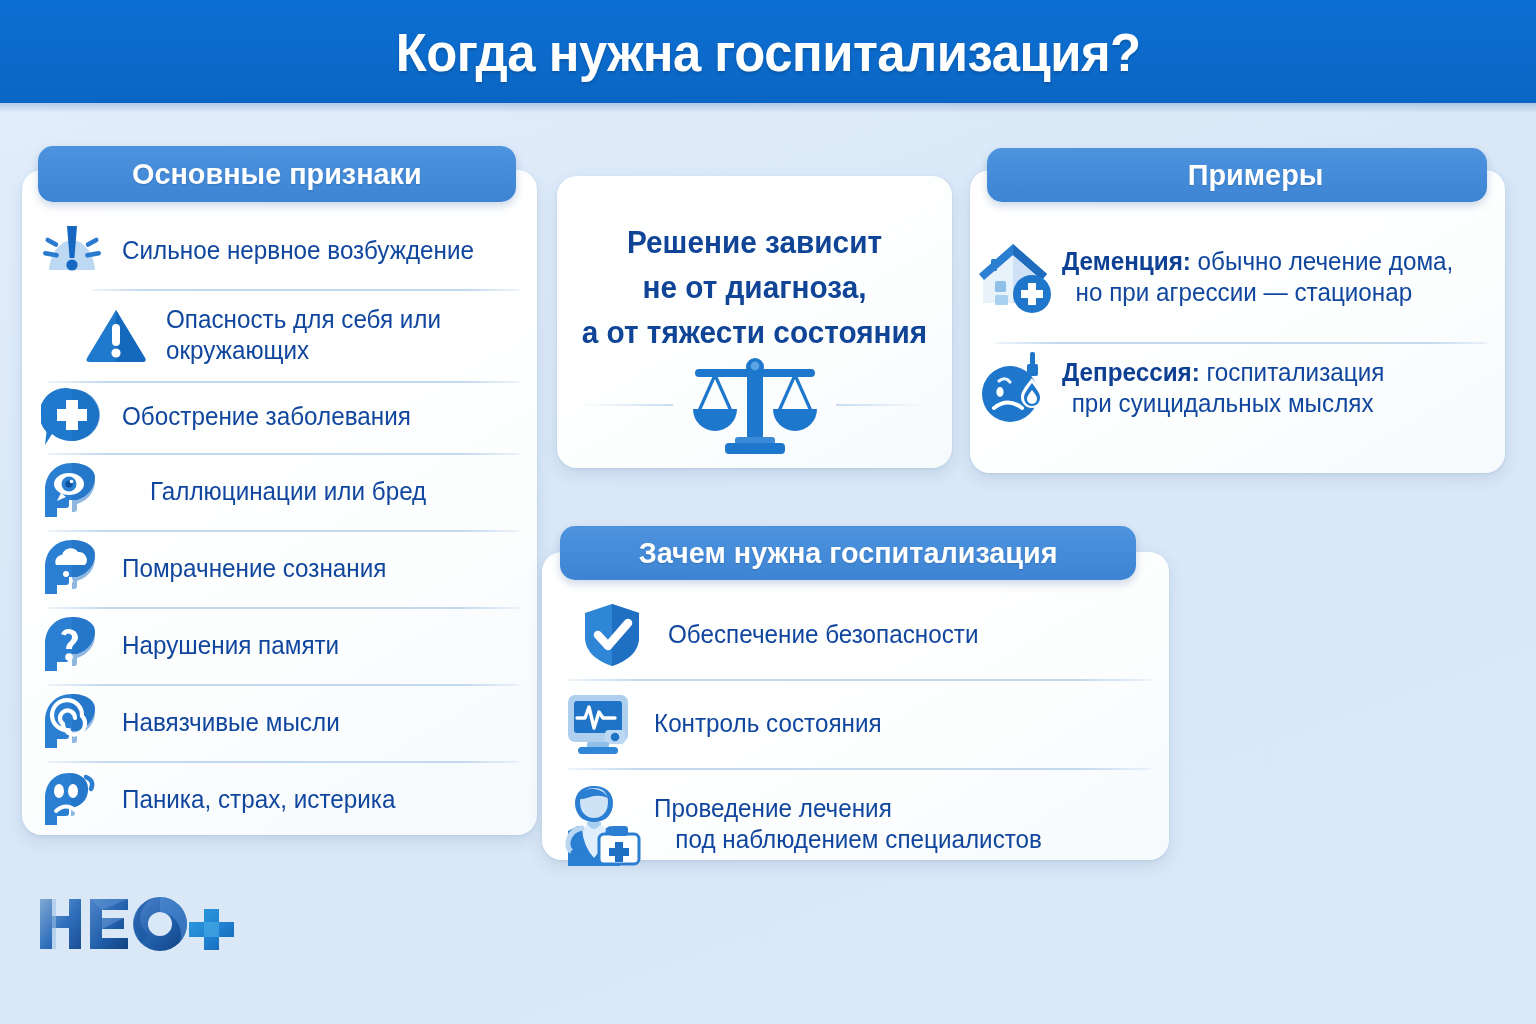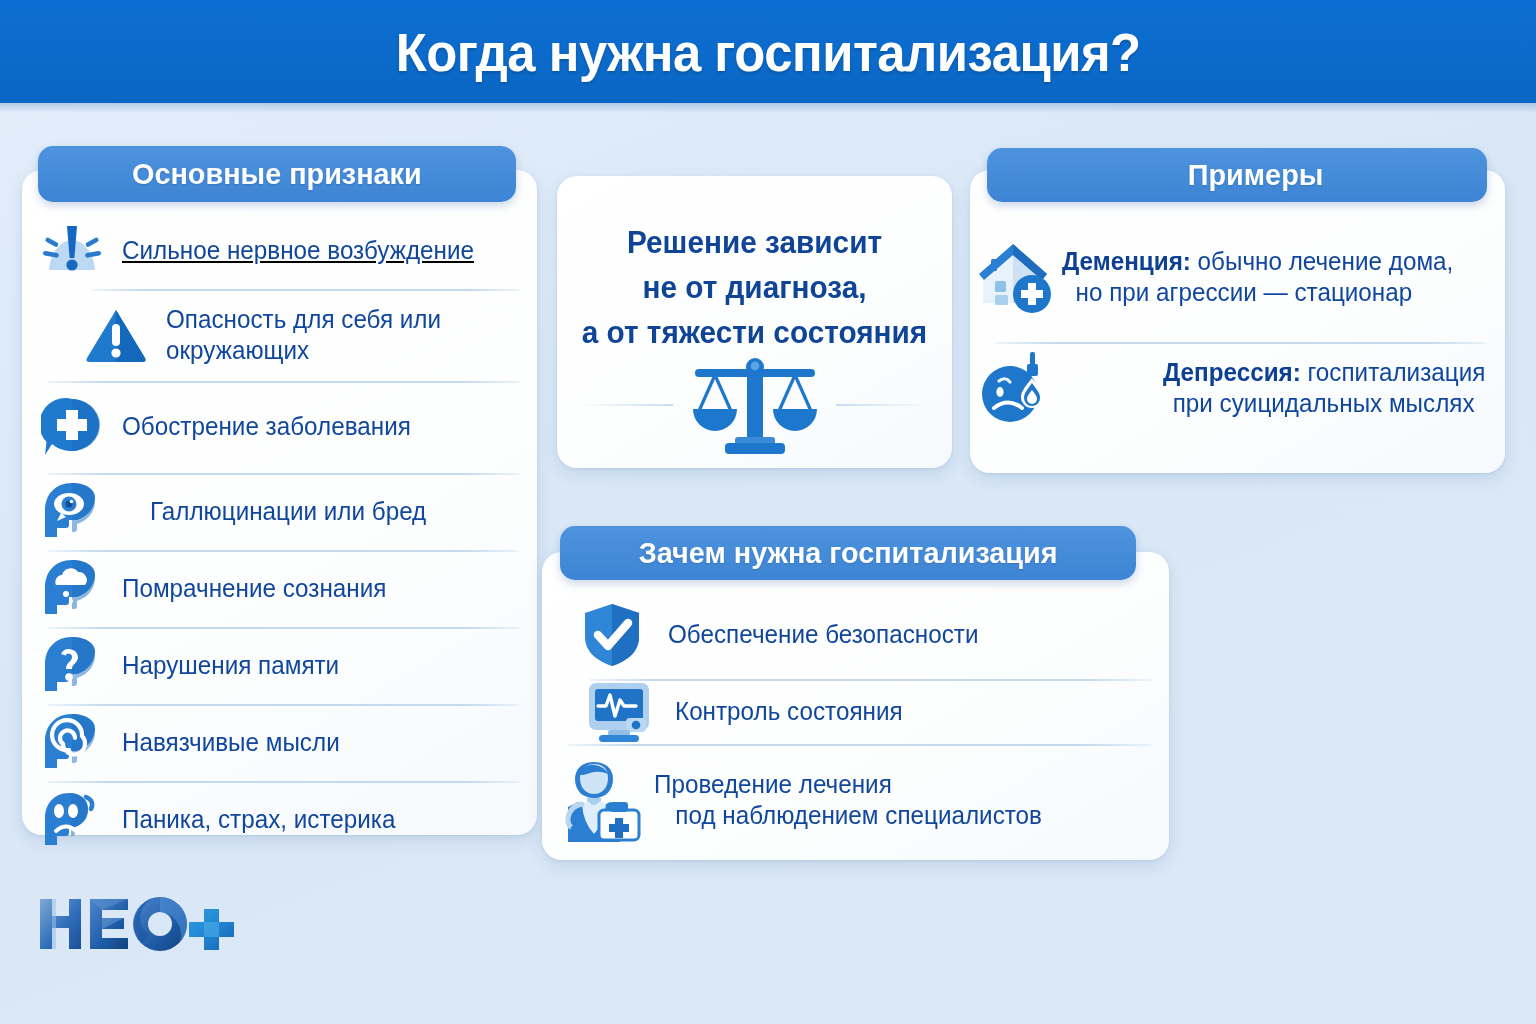--- a/index.html
+++ b/index.html
@@ -146,21 +146,21 @@
 <div class="banner-shadow"></div>
 
 <div class="card" style="left:22px; top:170px; width:515px; height:665px;"></div>
 
 <div class="pill" style="left:38px; top:146px; width:478px; height:56px;">
   <span class="pill-label">Основные признаки</span>
 </div>
 
 <div class="rows" style="left:22px; top:212px; width:515px;">
 
-  <div class="row" style="height:77px;text-decoration:underline;">
+  <div class="row" style="height:77px;">
     <div class="row-icon" style="width:100px;">
       <svg width="66" height="62" viewBox="0 0 66 62" aria-hidden="true">
         <path d="M10 50 Q12 25 33 19 Q54 25 56 50 Z" fill="#bcd8f2"></path>
         <path d="M28 6 h10 l-2.6 32 h-4.8 Z" fill="#1567c0"></path>
         <circle cx="33" cy="45" r="5.6" fill="#1567c0"></circle>
         <rect x="6" y="20" width="14" height="4.6" rx="2.3" fill="#2a7ad0" transform="rotate(30 13 22)"></rect>
         <rect x="4" y="32" width="16" height="4.6" rx="2.3" fill="#2a7ad0" transform="rotate(10 12 34)"></rect>
         <rect x="46" y="20" width="14" height="4.6" rx="2.3" fill="#2a7ad0" transform="rotate(-30 53 22)"></rect>
         <rect x="46" y="32" width="16" height="4.6" rx="2.3" fill="#2a7ad0" transform="rotate(-10 54 34)"></rect>
       </svg>
@@ -173,21 +173,21 @@
       <svg width="62" height="58" viewBox="0 0 62 58" aria-hidden="true">
         <path d="M31 4 L60 52 Q62 56 57 56 H5 Q0 56 2 52 Z" fill="#1f79cd"></path>
         <path d="M31 4 L60 52 Q62 56 57 56 H31 Z" fill="#1569bd"></path>
         <rect x="27" y="18" width="8" height="22" rx="4" fill="#ffffff"></rect>
         <circle cx="31" cy="47" r="4.6" fill="#ffffff"></circle>
       </svg>
     </div>
     <div class="row-text">Опасность для себя или окружающих</div>
   </div>
 
-  <div class="row" style="height:92px;">
+  <div class="row" style="height:72px;">
     <div class="row-icon" style="width:100px;">
       <svg width="62" height="62" viewBox="0 0 62 62" aria-hidden="true">
         <path d="M31 3 a28 26 0 1 1 -20 45 l-7 11 1.5 -13 A26 26 0 0 1 31 3 Z" fill="#1f79cd"></path>
         <path d="M31 3 a28 26 0 0 1 0 52 Z" fill="#1a6dc0" opacity=".55"></path>
         <path d="M25 14 h12 v9 h9 v12 h-9 v9 h-12 v-9 h-9 v-12 h9 Z" fill="#ffffff"></path>
       </svg>
     </div>
     <div class="row-text">Обострение заболевания</div>
   </div>
 
@@ -305,21 +305,21 @@
         <circle cx="55" cy="55" r="19" fill="#1e77cb"></circle>
         <path d="M51 44 h8 v7 h7 v8 h-7 v7 h-8 v-7 h-7 v-8 h7 Z" fill="#ffffff"></path>
       </svg>
     </div>
     <div class="row-text" style="padding-right:10px;">
       <div><b>Деменция:</b><span> обычно лечение дома,</span></div>
       <div style="padding-left:14px;">но при агрессии — стационар</div>
     </div>
   </div>
 
-  <div class="row" style="height:92px; align-items:center;justify-content:space-between;">
+  <div class="row" style="height:92px; align-items:center;">
     <div class="row-icon" style="width:92px;">
       <svg width="78" height="76" viewBox="0 0 78 76" aria-hidden="true">
         <circle cx="33" cy="44" r="28" fill="#1e77cb"></circle>
         <path d="M33 16 a28 28 0 0 1 0 56 a28 28 0 0 0 0 -56 Z" fill="#1869b8" opacity=".45"></path>
         <path d="M22 31 q6 -5 11 1" fill="none" stroke="#eaf4fd" stroke-width="3.2" stroke-linecap="round"></path>
         <ellipse cx="23" cy="42" rx="3.6" ry="5" fill="#ffffff"></ellipse>
         <path d="M17 58 q14 -11 28 0" fill="none" stroke="#ffffff" stroke-width="4" stroke-linecap="round"></path>
         <path d="M55 28 c8 10 11 14 11 19 a11 11 0 0 1 -22 0 c0 -5 3 -9 11 -19 Z" fill="#ffffff"></path>
         <path d="M55 33 c6 8 8 11 8 15 a8 8 0 0 1 -16 0 c0 -4 2 -7 8 -15 Z" fill="#1e77cb"></path>
         <path d="M55 40 c4 5 5 7 5 9 a5 5 0 0 1 -10 0 c0 -2 1 -4 5 -9 Z" fill="#ffffff"></path>
@@ -346,21 +346,21 @@
     <div class="row-icon" style="width:112px;">
       <svg width="64" height="68" viewBox="0 0 64 68" aria-hidden="true">
         <path d="M32 3 L59 12 v24 c0 15 -12 24 -27 29 C17 60 5 51 5 36 V12 Z" fill="#2f85d6"></path>
         <path d="M32 3 L59 12 v24 c0 15 -12 24 -27 29 Z" fill="#1f6fc2"></path>
         <path d="M18 34 l10 11 20 -23" fill="none" stroke="#ffffff" stroke-width="8.5" stroke-linecap="round" stroke-linejoin="round"></path>
       </svg>
     </div>
     <div class="row-text">Обеспечение безопасности</div>
   </div>
 
-  <div class="row" style="height:65px;margin-left:21px;">
+  <div class="row" style="height:89px;">
     <div class="row-icon" style="width:112px;">
       <svg width="66" height="64" viewBox="0 0 66 64" aria-hidden="true">
         <rect x="3" y="3" width="60" height="47" rx="7" fill="#aecfee"></rect>
         <rect x="9" y="9" width="48" height="32" rx="3" fill="#1f74c8"></rect>
         <path d="M12 26 h8 l4 -11 5 21 5 -16 4 6 h12" fill="none" stroke="#ffffff" stroke-width="3.4" stroke-linecap="round" stroke-linejoin="round"></path>
         <rect x="40" y="38" width="20" height="14" rx="4" fill="#bcd8f2"></rect>
         <circle cx="50" cy="45" r="4.3" fill="#1f74c8"></circle>
         <rect x="22" y="50" width="22" height="6" rx="2" fill="#8fbfe8"></rect>
         <rect x="13" y="55" width="40" height="7" rx="3.5" fill="#2f85d6"></rect>
       </svg>

